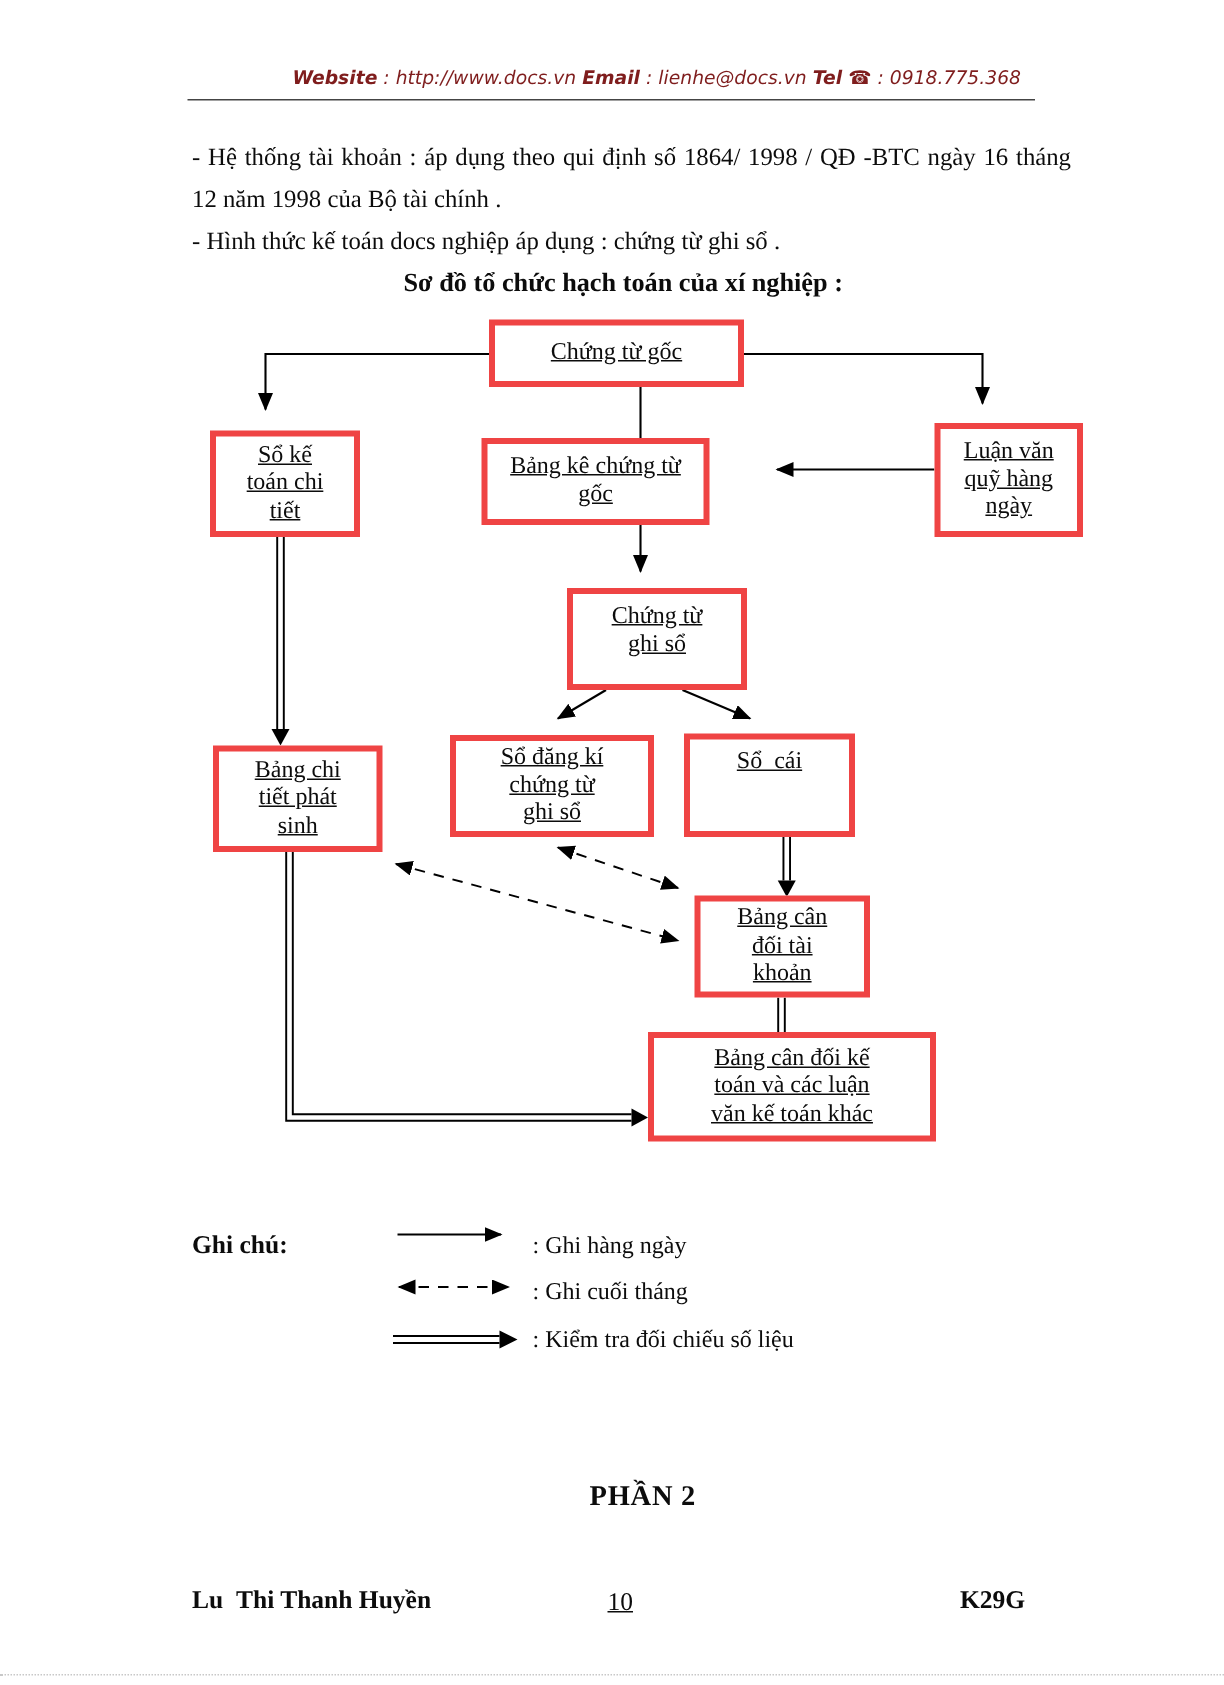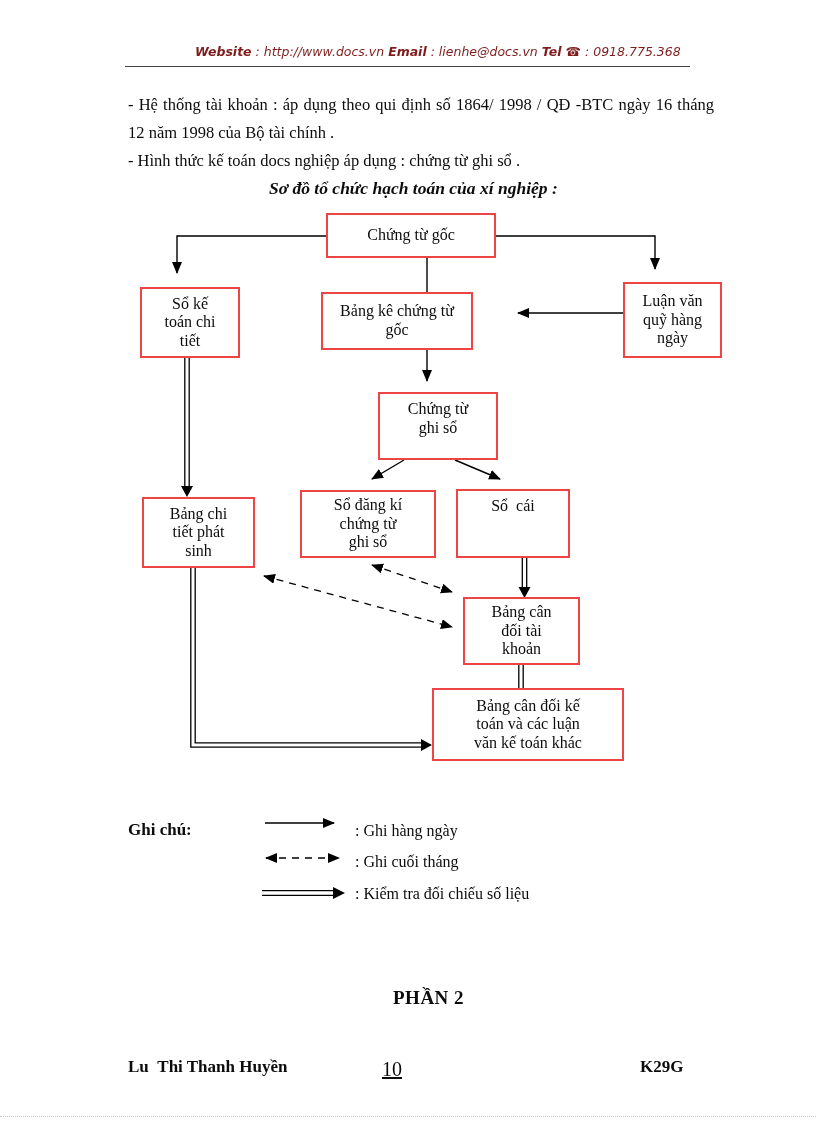--- a/index.html
+++ b/index.html
@@ -13,38 +13,38 @@
     position:absolute; left:195px; top:44px; width:500px;
     font-family:"DejaVu Sans","Liberation Sans",sans-serif;
     font-size:12.5px; font-style:italic; color:#7f1d1d; white-space:nowrap;
   }
   .hdr b { font-weight:bold; }
   .hdr-rule { position:absolute; left:125px; top:66px; width:565px; border-bottom:1.2px solid #444; }
   
   .para { position:absolute; left:128px; width:586px; font-size:16.5px; line-height:28px; text-align:justify; }
   .p1 { top:91px; }
   .p2 { top:147px; }
-  .diagram-title { position:absolute; left:269px; top:178px; font-size:17.5px; font-weight:bold;font-style:italic; }
+  .diagram-title { position:absolute; left:269px; top:178px; font-size:17.5px; font-weight:bold; }
   
   .box {
-    position:absolute; border:2px solid #ef4444; background:#fff; z-index:2;
-    display:flex; align-items:center; justify-content:center; text-align:center;
+    position:absolute; border:4px solid #ef4444; background:#fff; z-index:2;
+    display:flex; align-items:center; justify-content:center; text-align:center;text-decoration:underline;
   }
   .box .box-label { font-size:16px; line-height:1.16; white-space:pre-line; padding:2px 3px; }
   .box.pad-top { align-items:flex-start; }
   .box.pad-top .box-label { padding-top:6px; }
   .overlay { position:absolute; left:0; top:0; z-index:1; }
   
   .legend-label { position:absolute; left:128px; top:820px; font-size:17px; font-weight:bold; }
   .legend-item { position:absolute; left:355px; font-size:16px; }
   .li1 { top:822px; } .li2 { top:853px; } .li3 { top:885px; }
   
   .section-title { position:absolute; left:393px; top:987px; font-size:19px; font-weight:bold; letter-spacing:0.5px; }
   .ft-author { position:absolute; left:128px; top:1057px; font-size:17px; font-weight:bold; white-space:pre; }
-  .ft-page { position:absolute; left:362px; top:1058px; width:60px; text-align:center; font-size:20px;text-decoration:underline; }
+  .ft-page { position:absolute; left:362px; top:1058px; width:60px; text-align:right; font-size:17px;text-decoration:underline; }
   .ft-class { position:absolute; left:640px; top:1057px; font-size:17px; font-weight:bold; }
   .ft-rule { position:absolute; left:0; top:1116px; width:816px; border-top:1px dotted #c8c8c8; }
 </style>
 </head>
 <body>
 
 <div class="page">
 
   <div class="hdr"><b>Website</b><span> : http://www.docs.vn  </span><b>Email</b><span>  : lienhe@docs.vn   </span><b>Tel</b> <b>☎</b><span> : 0918.775.368</span></div>
   <div class="hdr-rule"></div>

